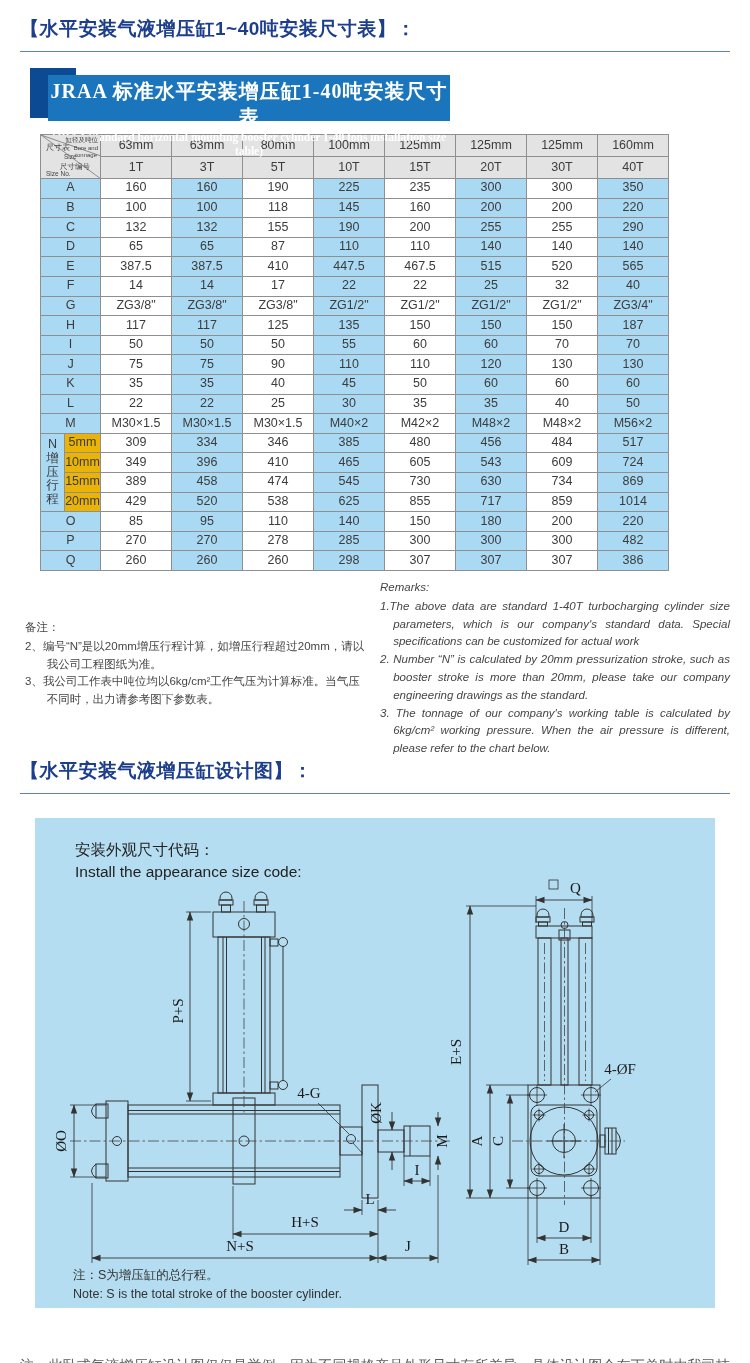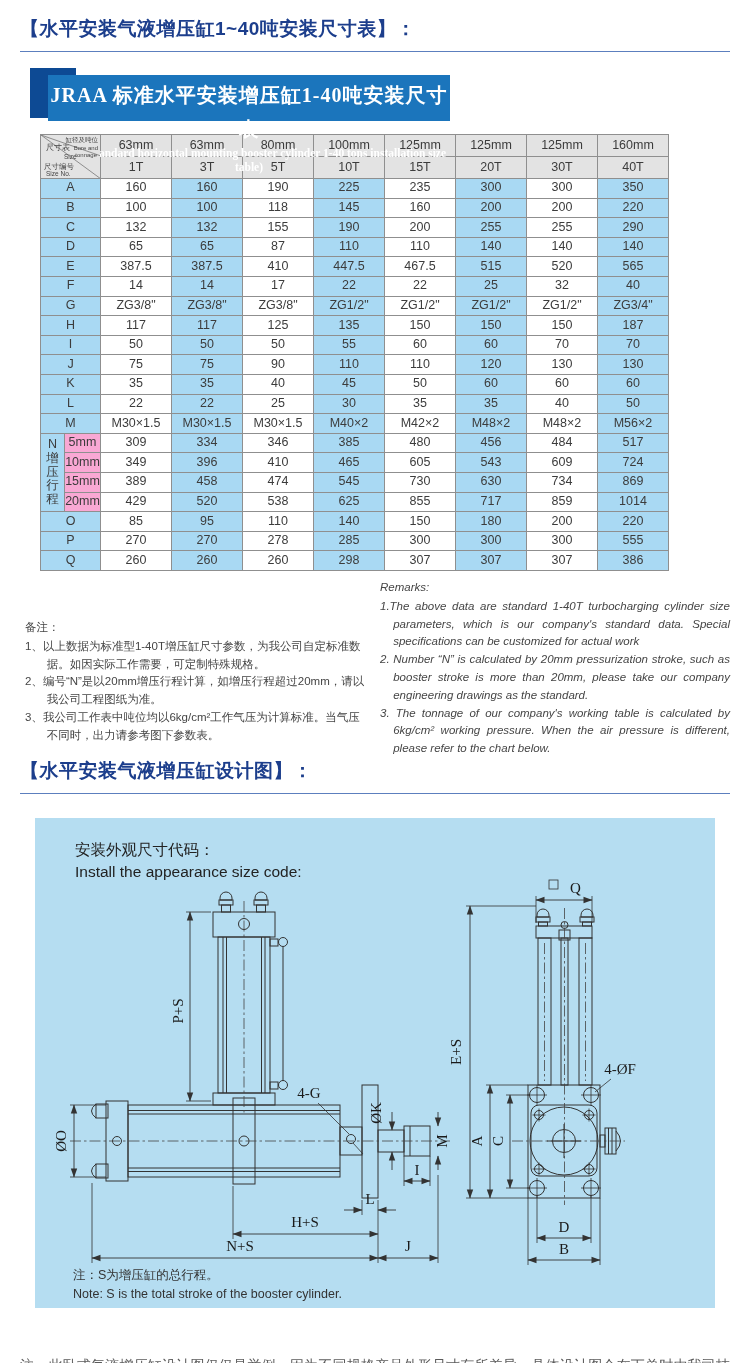--- a/index.html
+++ b/index.html
@@ -5,42 +5,42 @@
   html,body{margin:0;padding:0;background:#fff;}
   body{width:750px;font-family:"Liberation Sans",sans-serif;color:#333;}
   .page{padding:16px 20px 30px;position:relative;}
   h1.sec{font-size:19px;font-weight:bold;color:#1c3e8c;margin:0 0 9px;letter-spacing:0.5px;}
   hr.div{border:0;border-top:1px solid #5c7fbe;margin:0;}
   
   .banner-wrap{position:relative;height:64px;margin-top:16px;}
   .banner-sq{position:absolute;left:10px;top:0;width:46px;height:50px;background:#0d4a94;}
   .banner{position:absolute;left:28px;top:7px;width:402px;height:46px;background:#1b75bc;color:#fff;
           text-align:center;font-family:"Liberation Serif",serif;}
-  .banner-cn{font-size:20px;font-weight:bold;letter-spacing:1px;margin-top:3px;line-height:34px;}
+  .banner-cn{font-size:20px;font-weight:bold;letter-spacing:1px;margin-top:3px;line-height:26px;}
   .banner-en{font-size:11.5px;font-weight:bold;line-height:14px;}
   
   table.size{border-collapse:collapse;table-layout:fixed;width:628px;margin:2px 0 0 20px;border:1px solid #6f6f6f;}
   table.size th,table.size td{border:1px solid #8f8f8f;text-align:center;font-weight:normal;
       color:#3c3c3c;font-size:12.5px;padding:0;height:18.6px;line-height:1.1;overflow:hidden;}
   table.size thead th{background:#e3e3e3;height:21px;}
   .rowlab{background:#a9d9f3;font-size:13px;}
   .c-blue{background:#a9d9f3;}
   .c-white{background:#fff;}
   .corner{background:#e3e3e3;position:relative;padding:0;}
   .corner svg{position:absolute;left:0;top:0;}
   .corner span{position:absolute;color:#444;line-height:1;}
   .c-tl{left:5px;top:9px;font-size:8px;}
   .c-tl2{left:23px;top:19px;font-size:6.5px;}
   .c-tr{right:2px;top:2px;font-size:6.5px;text-align:right;}
   .c-tr2{right:2px;top:10px;font-size:6px;text-align:right;}
   .c-tr3{right:3px;top:17px;font-size:6px;text-align:right;}
-  .c-bl{left:3px;top:28px;font-size:7.5px;text-align:center;}
+  .c-bl{left:19px;top:28px;font-size:7.5px;text-align:center;}
   .c-bl2{left:5px;top:36px;font-size:6.5px;}
   .nlab{background:#a9d9f3;font-size:11.5px;line-height:13px;padding:2px 0;}
-  .nsub{background:#f9a8d4;font-size:12.5px;margin-left:47px;}
+  .nsub{background:#eab308;font-size:12.5px;margin-left:47px;}
   
   .notes{display:flex;gap:10px;margin:8px 0 0 5px;color:#454545;font-size:11.5px;line-height:1.55;}
   .notes .col-cn{width:345px;margin-top:40px;}
   .notes .col-en{flex:1;font-style:italic;}
   .notes .nt{margin:0 0 1px;}
   .notes p{margin:0;}
   .ni-cn{padding-left:1.9em;text-indent:-1.9em;}
   .ni-en{padding-left:1.15em;text-indent:-1.15em;text-align:justify;}
   
   .sec2{margin-top:30px;}
@@ -328,41 +328,40 @@
         </tr>
         <tr>
           <th class="rowlab" colspan="2">P</th>
           <td class="c-white">270</td>
           <td class="c-blue">270</td>
           <td class="c-white">278</td>
           <td class="c-blue">285</td>
           <td class="c-white">300</td>
           <td class="c-blue">300</td>
           <td class="c-white">300</td>
-          <td class="c-blue">555</td>
+          <td class="c-blue">482</td>
         </tr>
         <tr>
           <th class="rowlab" colspan="2">Q</th>
           <td class="c-white">260</td>
           <td class="c-blue">260</td>
           <td class="c-white">260</td>
           <td class="c-blue">298</td>
           <td class="c-white">307</td>
           <td class="c-blue">307</td>
           <td class="c-white">307</td>
           <td class="c-blue">386</td>
         </tr>
       </tbody>
     </table>
 
   <div class="notes">
     <div class="col-cn">
       <p class="nt">备注：</p>
       <div id="notes-cn-items">
-          <p class="ni-cn">1、以上数据为标准型1-40T增压缸尺寸参数，为我公司自定标准数据。如因实际工作需要，可定制特殊规格。</p>
           <p class="ni-cn">2、编号“N”是以20mm增压行程计算，如增压行程超过20mm，请以我公司工程图纸为准。</p>
           <p class="ni-cn">3、我公司工作表中吨位均以6kg/cm²工作气压为计算标准。当气压不同时，出力请参考图下参数表。</p>
         </div>
     </div>
     <div class="col-en">
       <p class="nt">Remarks:</p>
       <div id="notes-en-items">
           <p class="ni-en">1.The above data are standard 1-40T turbocharging cylinder size parameters, which is our company's standard data. Special specifications can be customized for actual work</p>
           <p class="ni-en">2. Number “N” is calculated by 20mm pressurization stroke, such as booster stroke is more than 20mm, please take our company engineering drawings as the standard.</p>
           <p class="ni-en">3. The tonnage of our company's working table is calculated by 6kg/cm² working pressure. When the air pressure is different, please refer to the chart below.</p>

